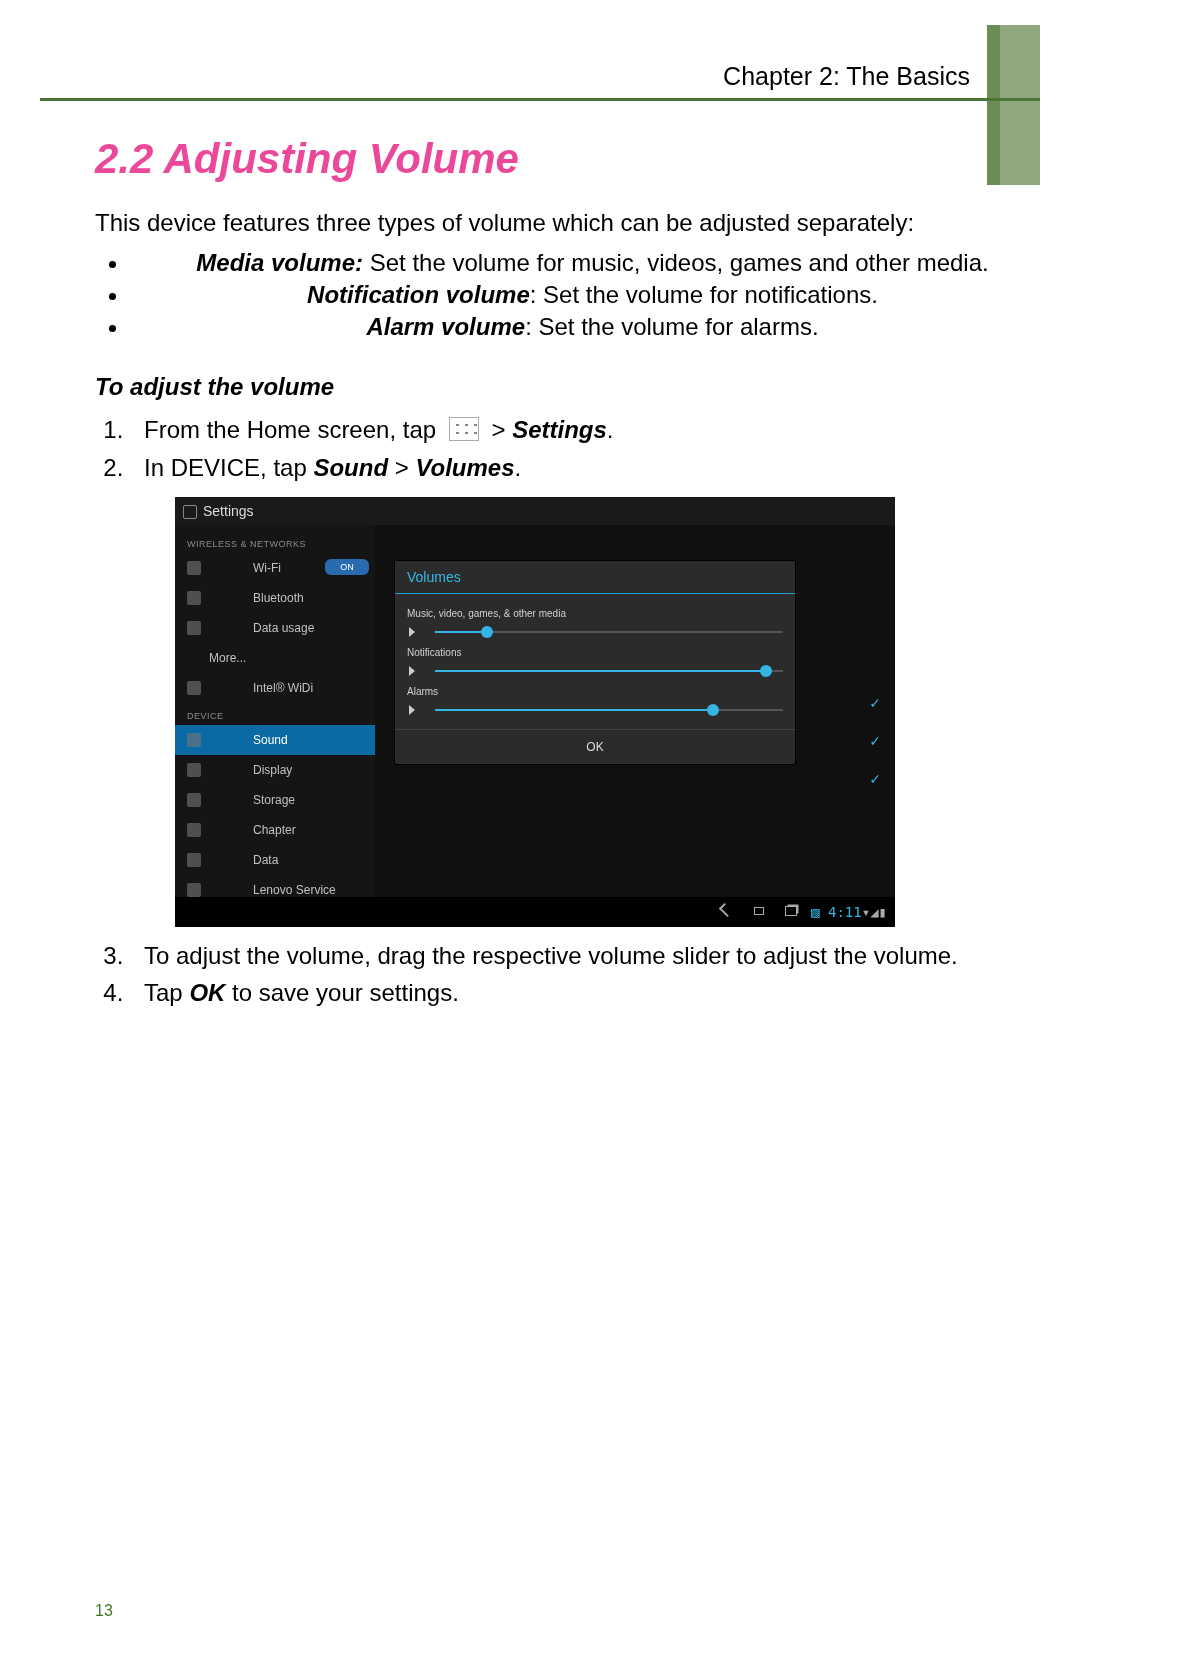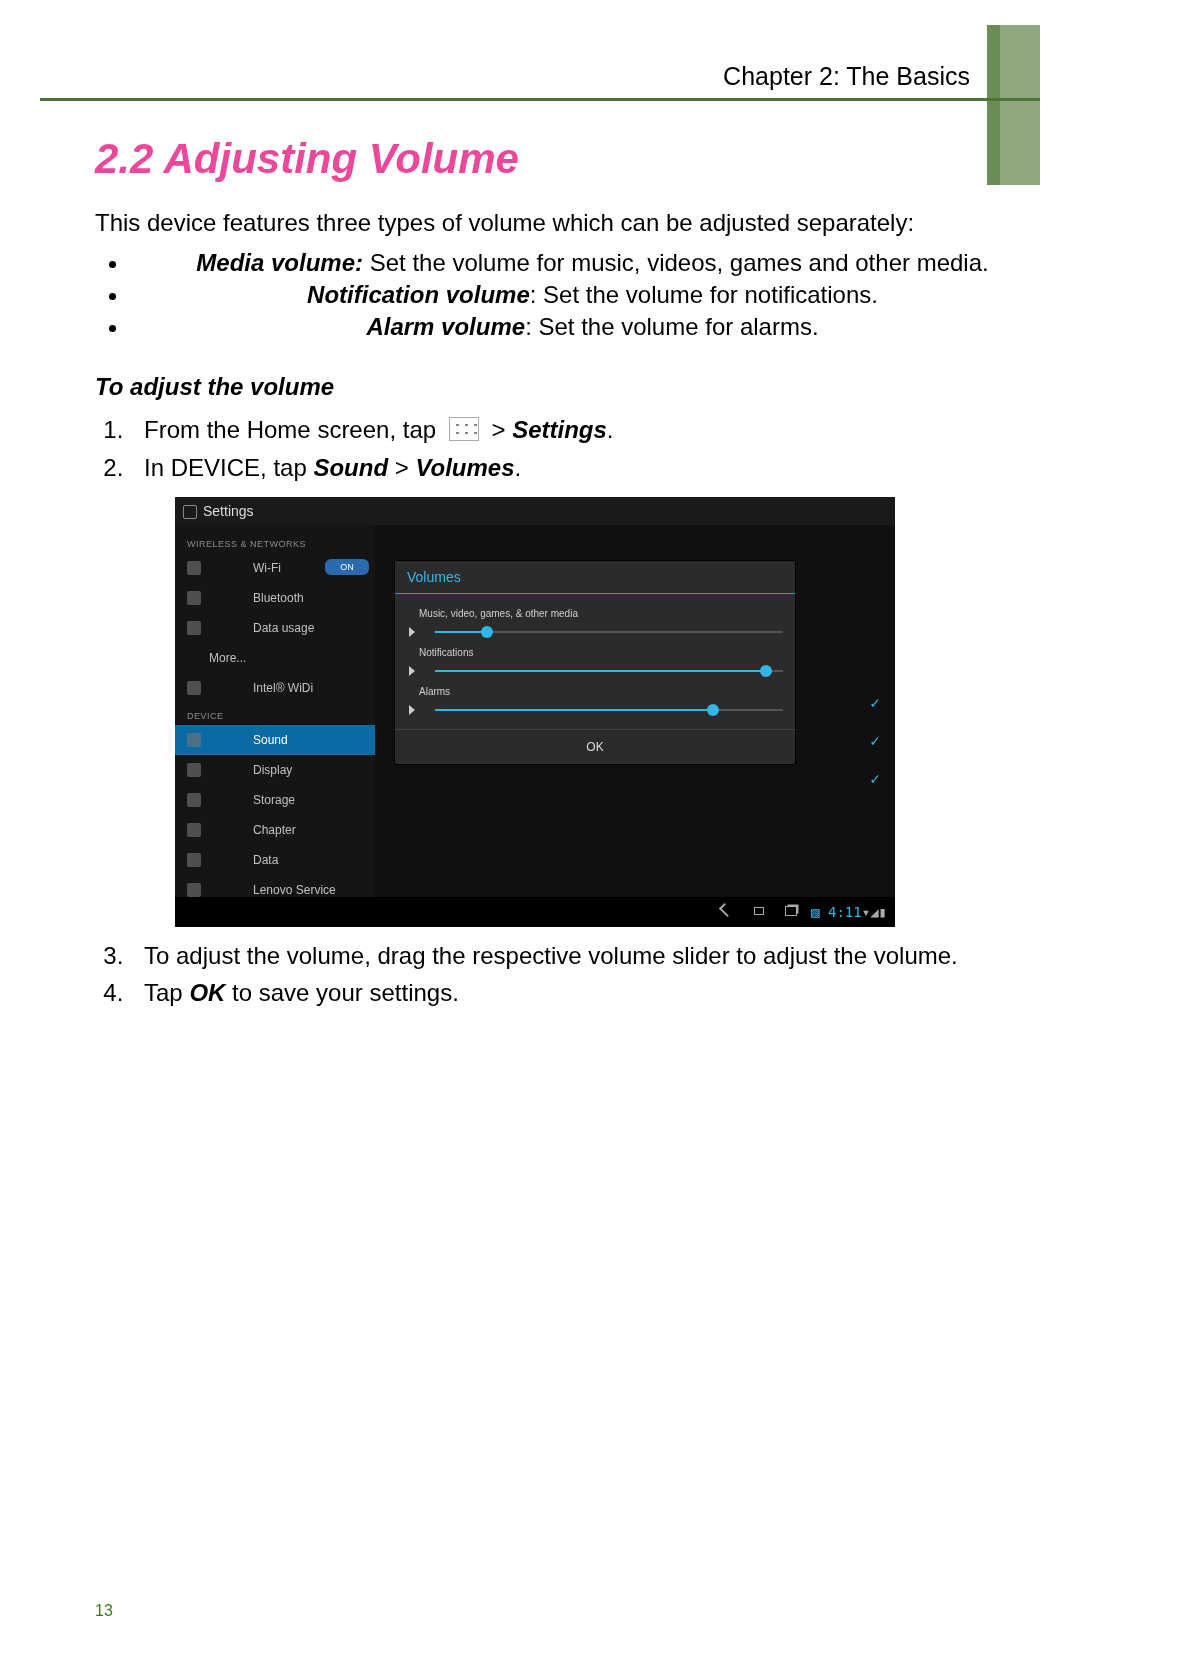--- a/index.html
+++ b/index.html
@@ -214,21 +214,21 @@
     padding: 8px 12px;
     font-size: 14px;
     border-bottom: 1px solid #1aa0d8;
   }
   .shot .dlgbody {
     padding: 8px 12px 4px 12px;
   }
   .shot .vollabel {
     font-size: 10px;
     color: #d0d0d0;
-    margin: 6px 0 6px 12px;
+    margin: 6px 0 6px 0;
   }
   .shot .slider-row {
     display: flex;
     align-items: center;
     margin-bottom: 8px;
   }
   .shot .slider-row .sicon {
     width: 16px; height: 14px;
     margin-right: 12px;
     display: inline-block;

